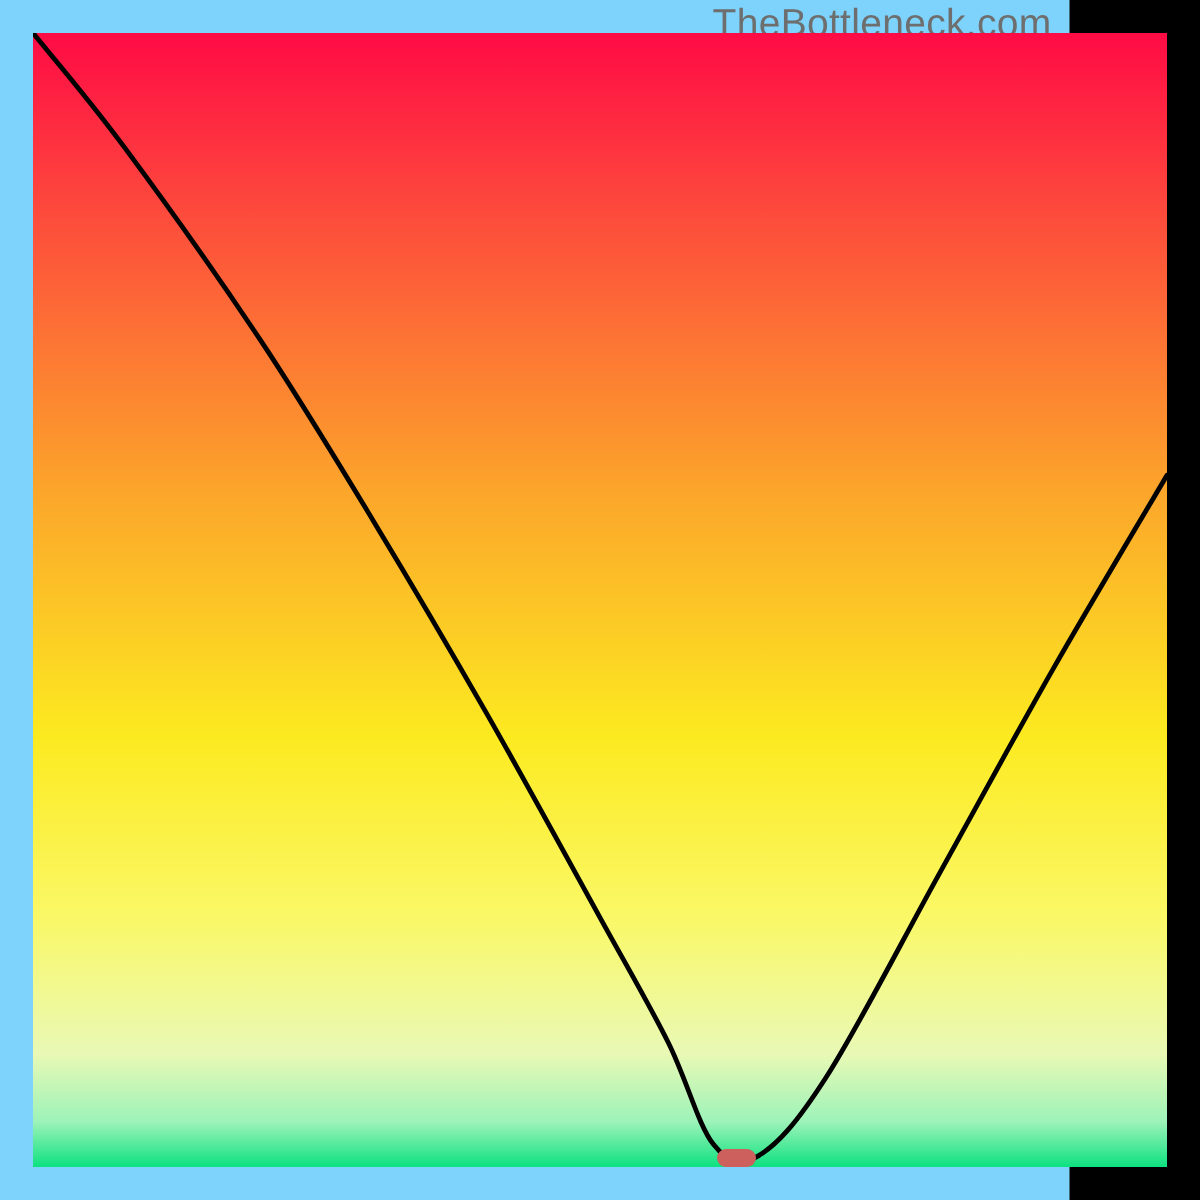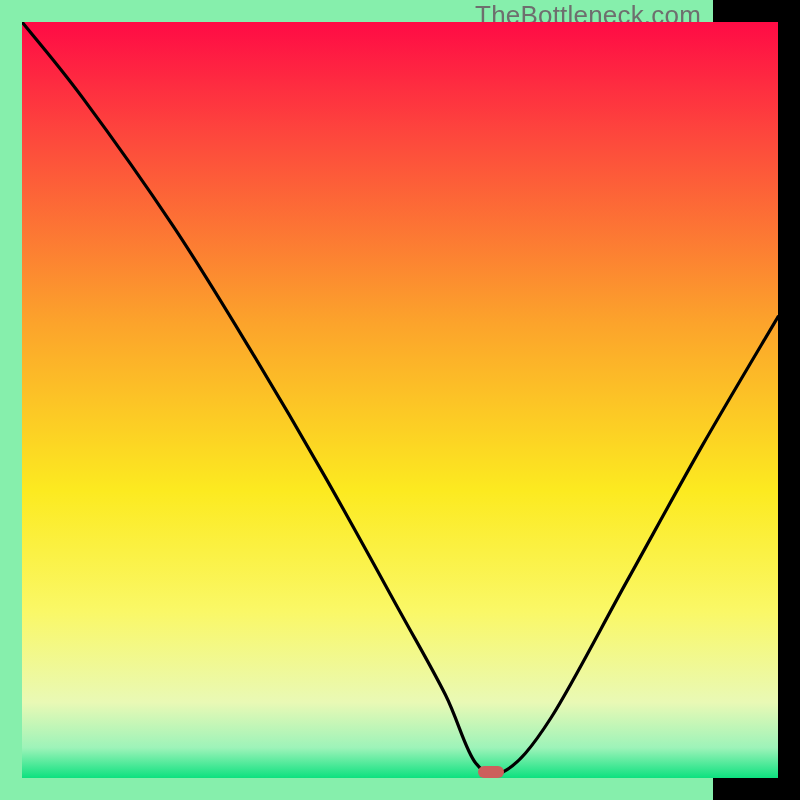--- a/index.html
+++ b/index.html
@@ -9,21 +9,21 @@
     height: 800px;
     background: #000;
     overflow: hidden;
   }
   .frame {
     position: absolute;
     left: 0;
     top: 0;
     width: 713px;
     height: 800px;
-    background: #86efac;
+    background: #7dd3fc;
     text-align: center;
   }
   .plot {
     position: absolute;
     left: 22px;
     top: 22px;
     width: 756px;
     height: 756px;
     overflow: hidden;
   }

